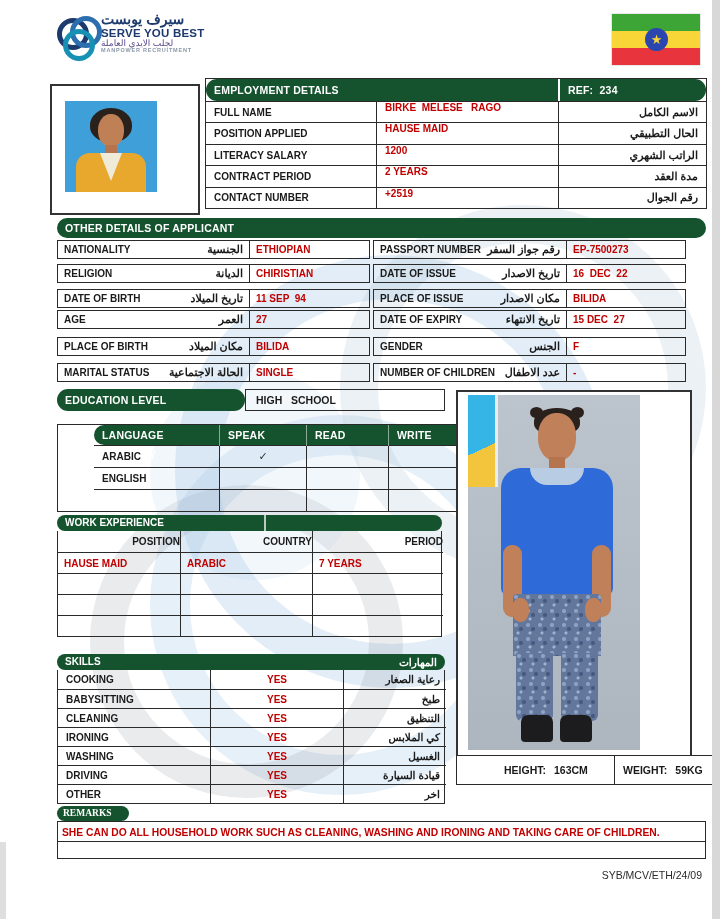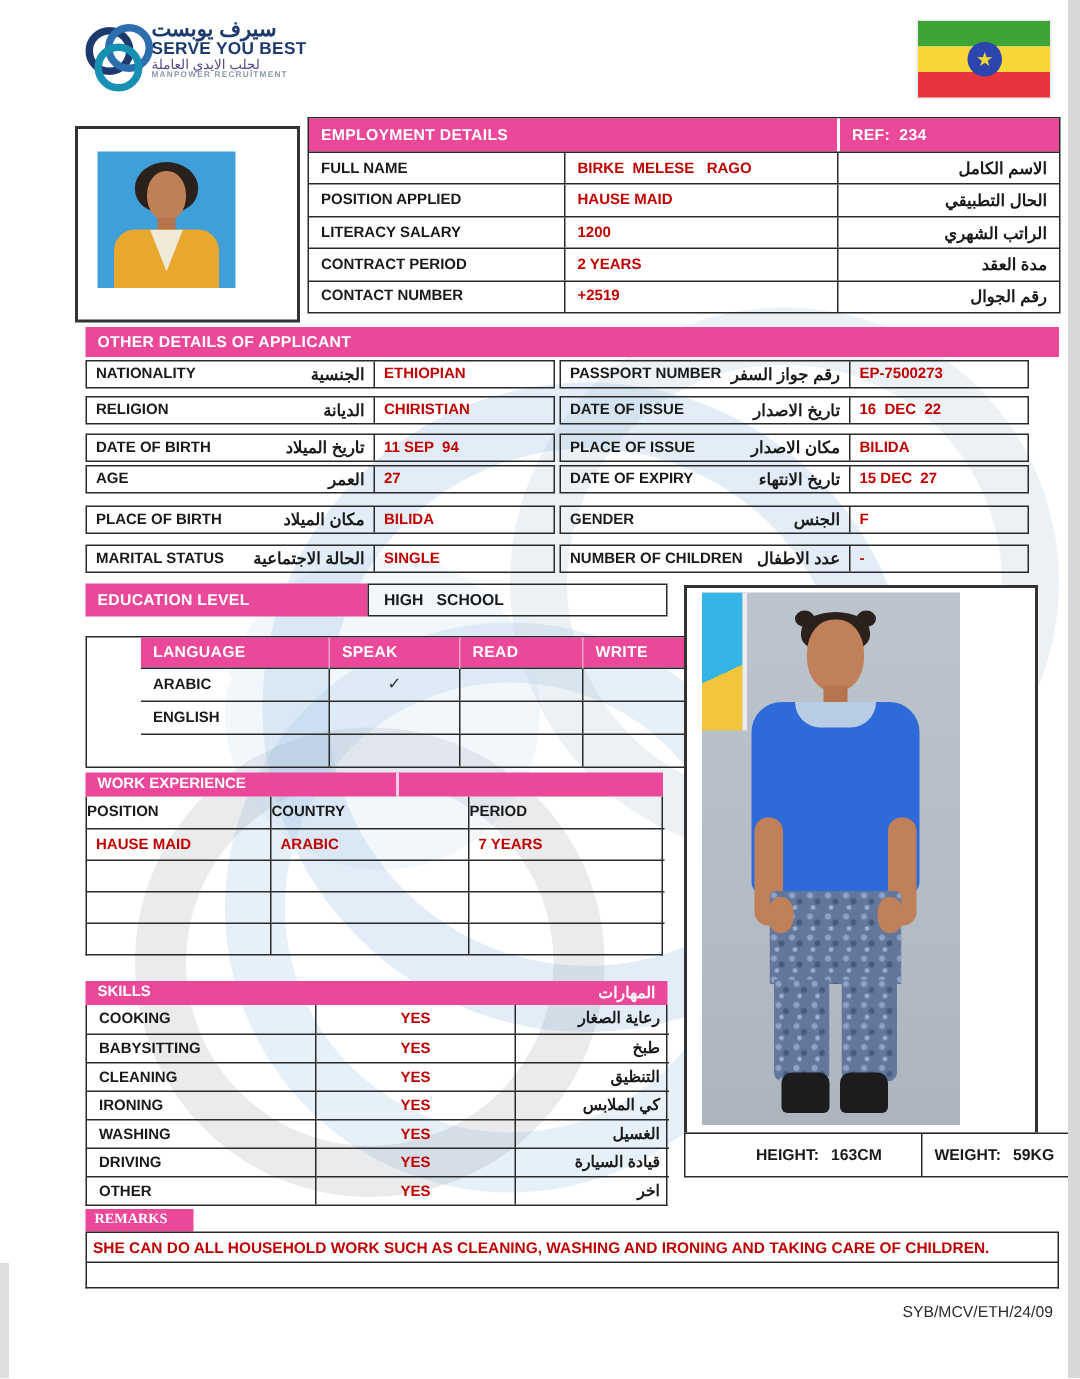--- a/index.html
+++ b/index.html
@@ -64,34 +64,34 @@
     radial-gradient(circle at 8px 7px,#46597e 1.5px,transparent 2.5px),
     radial-gradient(circle at 5px 11px,#9fb2cf 1px,transparent 2px);
     background-size:12px 14px;}
   .fb-leg-l{position:absolute;left:48px;top:258px;width:37px;height:68px;border-radius:0 0 6px 6px;}
   .fb-leg-r{position:absolute;left:93px;top:258px;width:37px;height:68px;border-radius:0 0 6px 6px;}
   .fb-hand-l{position:absolute;left:44px;top:203px;width:17px;height:24px;background:#c0805a;border-radius:45%;}
   .fb-hand-r{position:absolute;left:117px;top:203px;width:17px;height:24px;background:#c0805a;border-radius:45%;}
   .fb-boot-l{position:absolute;left:53px;top:320px;width:32px;height:27px;background:#1c1c1e;border-radius:7px 7px 4px 4px;}
   .fb-boot-r{position:absolute;left:92px;top:320px;width:32px;height:27px;background:#1c1c1e;border-radius:7px 7px 4px 4px;}
   
-  .purple{background:#ec4899;color:#fff;font-weight:bold;}
+  .purple{background:#14532d;color:#fff;font-weight:bold;border-radius:11px;}
   .hdr-txt{font-size:10.5px;letter-spacing:.2px;}
   .lbl{font-weight:bold;font-size:10px;color:#1a1a1a;}
   .val{font-weight:bold;font-size:10px;color:#c00000;white-space:pre;}
   .ar{font-weight:bold;font-size:11px;direction:rtl;}
   
   .emp{left:205px;top:78px;width:500px;border:1.5px solid #2a2a2a;background:transparent;}
   .emp-head{display:flex;height:22px;line-height:22px;}
   .emp-head .t{padding-left:8px;width:344px;}
   .emp-head .refbox{border-left:2px solid #fff;padding-left:8px;flex:1;}
   .emp-body{height:107px;display:flex;flex-direction:column;}
   .emp-row{display:flex;flex:1;border-top:1px solid #2a2a2a;align-items:center;}
   .emp-c1{width:170px;padding-left:8px;box-sizing:border-box;}
-  .emp-c2{width:182px;padding-left:8px;box-sizing:border-box;border-left:1px solid #2a2a2a;align-self:stretch;display:flex;align-items:center;}
+  .emp-c2{width:182px;padding-left:8px;box-sizing:border-box;border-left:1px solid #2a2a2a;align-self:stretch;display:flex;}
   .emp-c3{flex:1;padding-right:8px;text-align:right;border-left:1px solid #2a2a2a;align-self:stretch;display:flex;align-items:center;justify-content:flex-end;}
   
   .other{left:57px;top:218px;width:649px;height:170px;}
   .other-head{position:absolute;left:0;top:0;width:649px;height:20px;line-height:20px;padding-left:8px;box-sizing:border-box;}
   .od-row{position:absolute;width:313px;height:19px;border:1px solid #2a2a2a;display:flex;box-sizing:border-box;background:transparent;}
   .od-lab{display:flex;justify-content:space-between;align-items:center;padding:0 6px 0 6px;box-sizing:border-box;border-right:1px solid #2a2a2a;}
   .od-lab-l{width:192px;}
   .od-lab-r{width:193px;}
   .od-val{flex:1;display:flex;align-items:center;padding-left:6px;}
   
@@ -110,21 +110,21 @@
   .lang-name{padding-left:8px;font-weight:bold;font-size:10px;}
   .lang-chk{text-align:center;font-size:11px;color:#333;}
   
   .work{left:57px;top:515px;width:385px;}
   .work-bar{position:relative;height:16px;line-height:16px;padding-left:8px;box-sizing:border-box;font-size:10px;}
   .work-sep{position:absolute;left:207px;top:0;width:2px;height:16px;background:rgba(255,255,255,.7);}
   .work-grid{display:grid;grid-template-columns:123px 132px 130px;border:1px solid #2a2a2a;border-top:none;background:transparent;}
   .work-grid>div{border-right:1px solid #2a2a2a;border-top:1px solid #2a2a2a;box-sizing:border-box;height:21px;line-height:21px;}
   .work-grid>div:nth-child(3n){border-right:none;}
   .work-grid>div:nth-child(-n+3){border-top:none;}
-  .work-hd{text-align:left;font-weight:bold;font-size:10px;}
+  .work-hd{text-align:right;font-weight:bold;font-size:10px;}
   .work-cell{padding-left:6px;font-weight:bold;font-size:10px;color:#c00000;}
   
   .skills{left:57px;top:654px;width:388px;}
   .sk-bar{position:relative;height:16px;line-height:16px;font-size:10px;}
   .sk-bar .l{position:absolute;left:8px;}
   .sk-bar .r{position:absolute;right:8px;direction:rtl;font-size:10.5px;}
   .sk-grid{display:grid;grid-template-columns:153px 133px 102px;border:1px solid #2a2a2a;border-top:none;background:transparent;}
   .sk-grid>div{border-right:1px solid #2a2a2a;border-top:1px solid #2a2a2a;box-sizing:border-box;height:19px;line-height:19px;}
   .sk-grid>div:nth-child(3n){border-right:none;}
   .sk-grid>div:nth-child(-n+3){border-top:none;}

